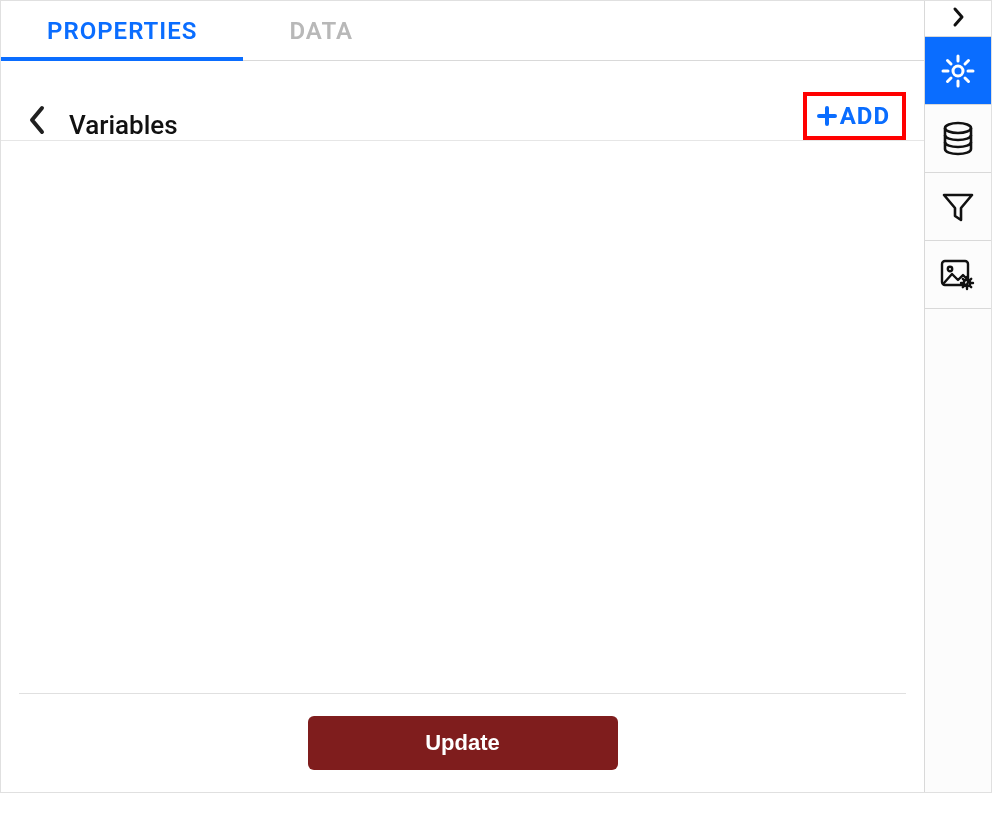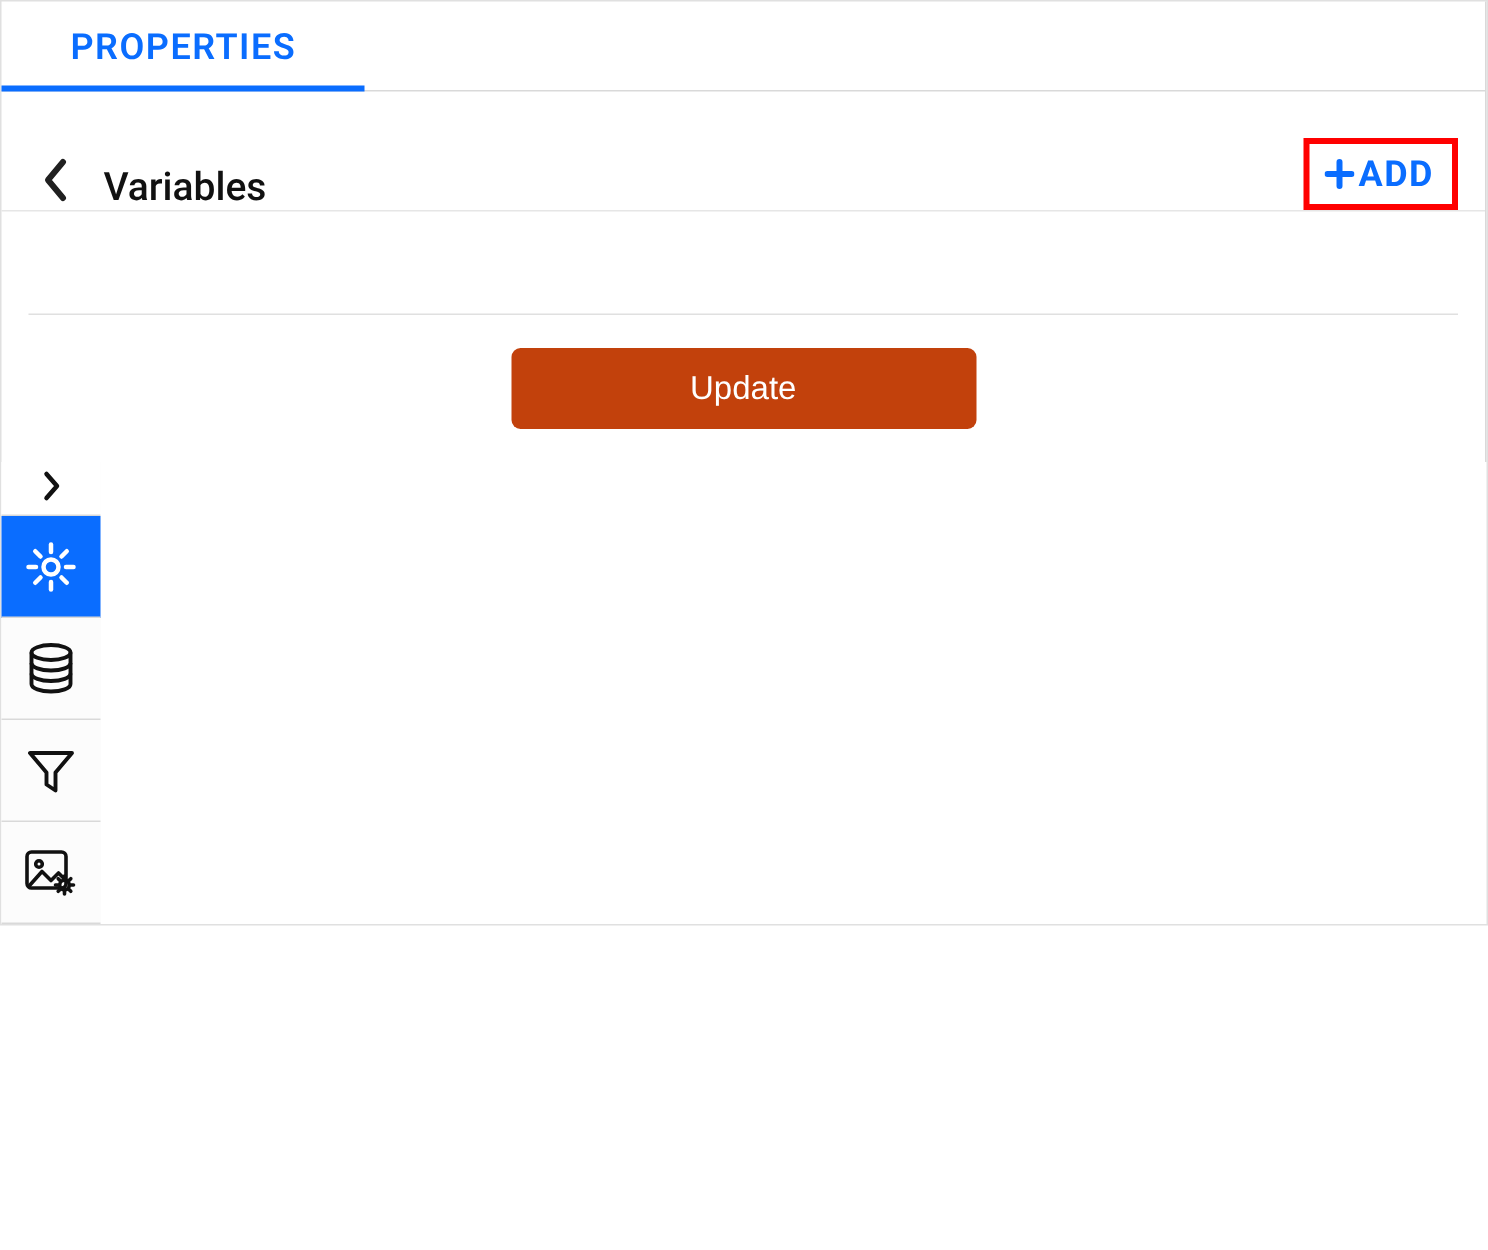--- a/index.html
+++ b/index.html
@@ -8,23 +8,22 @@
     padding: 0;
     font-family: -apple-system, BlinkMacSystemFont, "Segoe UI", Roboto, Arial, sans-serif;
     background: #fff;
     width: 992px;
     height: 833px;
     overflow: hidden;
   }
   .app {
     display: flex;
     width: 992px;
-    height: 617px;
+    height: 793px;
     border: 1px solid #e0e0e0;
-    flex-direction: column;
   }
   .main {
     flex: 1;
     display: flex;
     flex-direction: column;
     border-right: 1px solid #d9d9d9;
     min-width: 0;
   }
   
   .tabs {
@@ -111,24 +110,24 @@
   .body-divider {
     border-top: 1px solid #e0e0e0;
     margin-bottom: 22px;
   }
   .update-row {
     display: flex;
     justify-content: center;
     padding-bottom: 22px;
   }
   .update-btn {
-    background: #c2410c;
+    background: #7f1d1d;
     color: #fff;
     font-size: 22px;
-    font-weight: 400;
+    font-weight: 700;
     border: none;
     border-radius: 6px;
     padding: 14px 0;
     width: 310px;
     cursor: pointer;
   }
   
   .side-toolbar {
     width: 66px;
     display: flex;
@@ -165,20 +164,23 @@
 </head>
 <body>
 
 <div class="app">
 
   <div class="main">
 
     <div class="tabs">
       <div class="tab active">
         <span>PROPERTIES</span>
+      </div>
+      <div class="tab">
+        <span>DATA</span>
       </div>
     </div>
 
     <div class="section-header">
       <div class="back-btn">
         <span>
           <svg width="18" height="30" viewBox="0 0 18 30" fill="none">
             <path d="M14 3 L4 15 L14 27" stroke="currentColor" stroke-width="4" stroke-linecap="round" stroke-linejoin="round"></path>
           </svg>
         </span>

